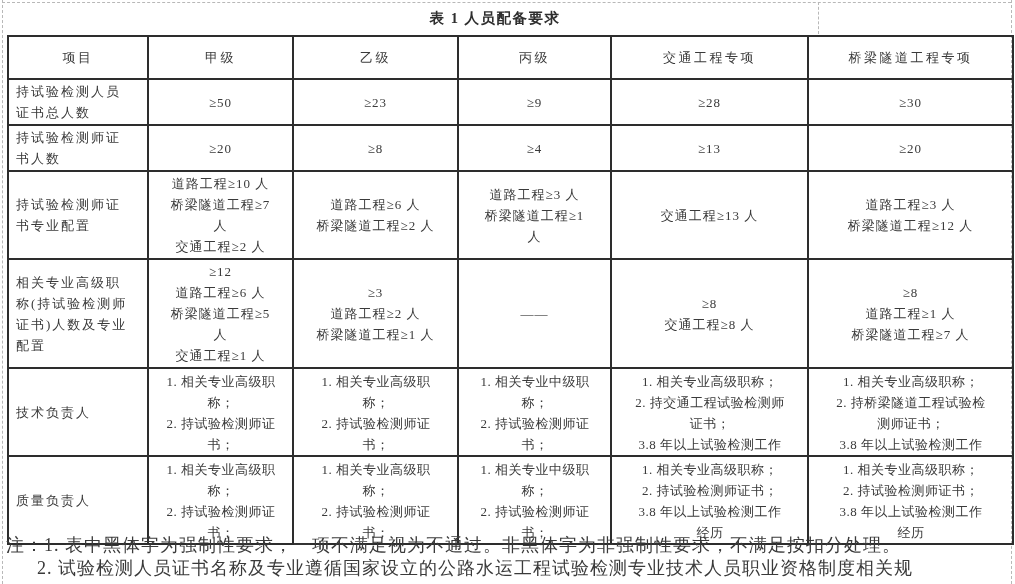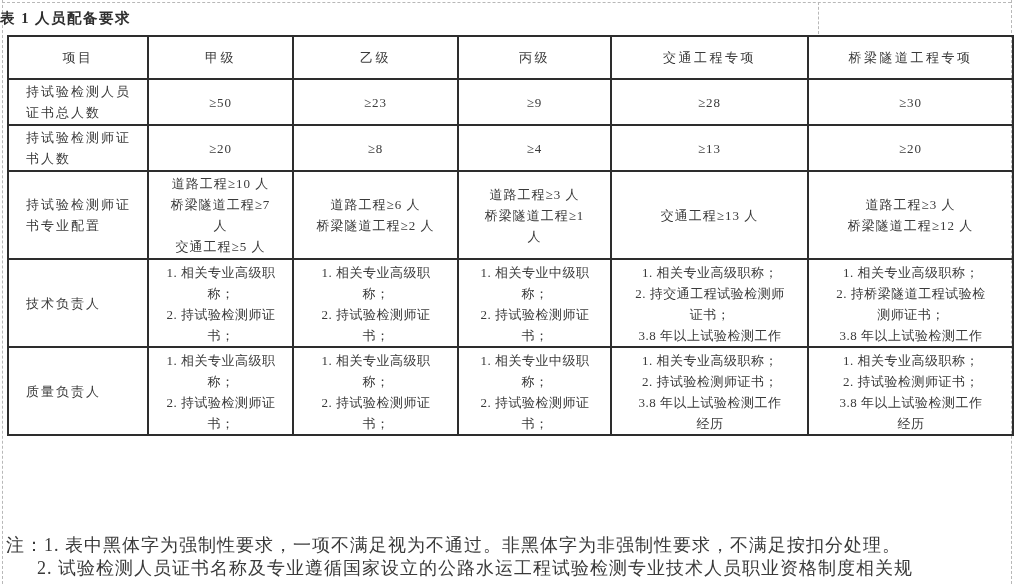--- a/index.html
+++ b/index.html
@@ -12,20 +12,21 @@
     position: relative;
   }
   .boundary { position: absolute; pointer-events: none; }
   .boundary-left   { left: 2px;  top: 0; height: 584px; border-left: 1px dashed #b8b8b8; }
   .boundary-right  { left: 1011px; top: 0; height: 584px; border-left: 1px dashed #b8b8b8; }
   .boundary-top    { left: 2px; top: 2px; width: 1009px; border-top: 1px dashed #b8b8b8; }
   .boundary-title-col { left: 818px; top: 2px; height: 32px; border-left: 1px dashed #b8b8b8; }
 
   .doc-title {
     position: absolute; top: 9px; left: 0; width: 990px;
+    text-align: center;
     font-size: 14.5px; font-weight: bold;
     letter-spacing: 1.5px;
     color: #2e2e2e;
   }
 
   table.req-table {
     position: absolute; left: 7px; top: 35px;
     width: 1005px;
     border-collapse: collapse;
     table-layout: fixed;
@@ -45,21 +46,21 @@
     white-space: pre-line;
     vertical-align: middle;
     text-align: center;
     letter-spacing: 1px;
     padding: 1px 3px;
     overflow: hidden;
   }
   .req-table thead th { letter-spacing: 2.5px; height: 43px; }
   .req-table th.row-label {
     text-align: left;
-    padding-left: 17px;
+    padding-left: 7px;
     letter-spacing: 2px;
     border-radius: 12px;
   }
   tr.r-short { height: 45px; }
   tr.r-cfg1  { height: 84px; }
   tr.r-cfg2  { height: 106px; }
   tr.r-tech  { height: 87px; }
   tr.r-qual  { height: 85px; }
   tr.cells-left td {
     text-align: center;
@@ -125,30 +126,50 @@
       <td>≥4</td>
       <td>≥13</td>
       <td>≥20</td>
     </tr>
     <tr class="r-cfg1">
       <th class="row-label">持试验检测师证
 书专业配置</th>
       <td>道路工程≥10 人
 桥梁隧道工程≥7
 人
-交通工程≥5 人</td>
+交通工程≥2 人</td>
       <td>道路工程≥6 人
 桥梁隧道工程≥2 人</td>
       <td>道路工程≥3 人
 桥梁隧道工程≥1
 人</td>
       <td>交通工程≥13 人</td>
       <td>道路工程≥3 人
 桥梁隧道工程≥12 人</td>
     </tr>
+    <tr class="r-cfg2">
+      <th class="row-label">相关专业高级职
+称(持试验检测师
+证书)人数及专业
+配置</th>
+      <td>≥12
+道路工程≥6 人
+桥梁隧道工程≥5
+人
+交通工程≥1 人</td>
+      <td>≥3
+道路工程≥2 人
+桥梁隧道工程≥1 人</td>
+      <td>——</td>
+      <td>≥8
+交通工程≥8 人</td>
+      <td>≥8
+道路工程≥1 人
+桥梁隧道工程≥7 人</td>
+    </tr>
     <tr class="r-tech cells-left">
       <th class="row-label">技术负责人</th>
       <td>1. 相关专业高级职
 称；
 2. 持试验检测师证
 书；</td>
       <td>1. 相关专业高级职
 称；
 2. 持试验检测师证
 书；</td>

